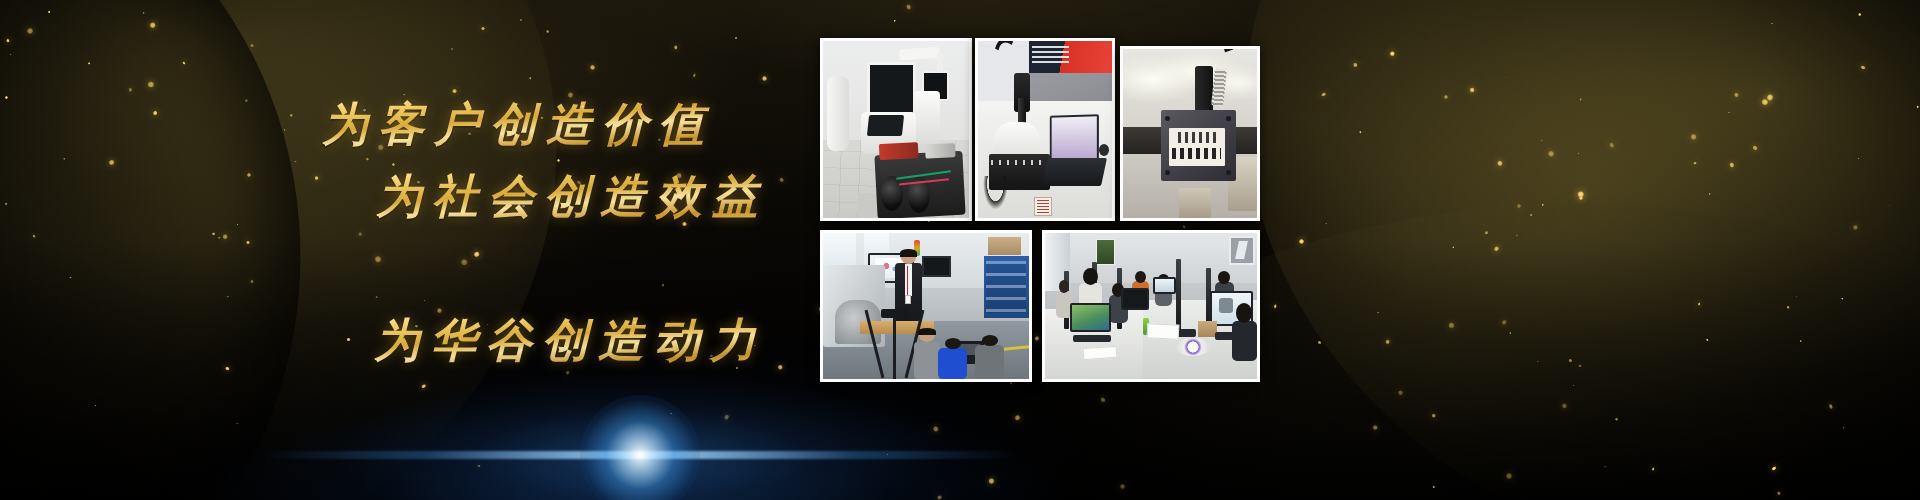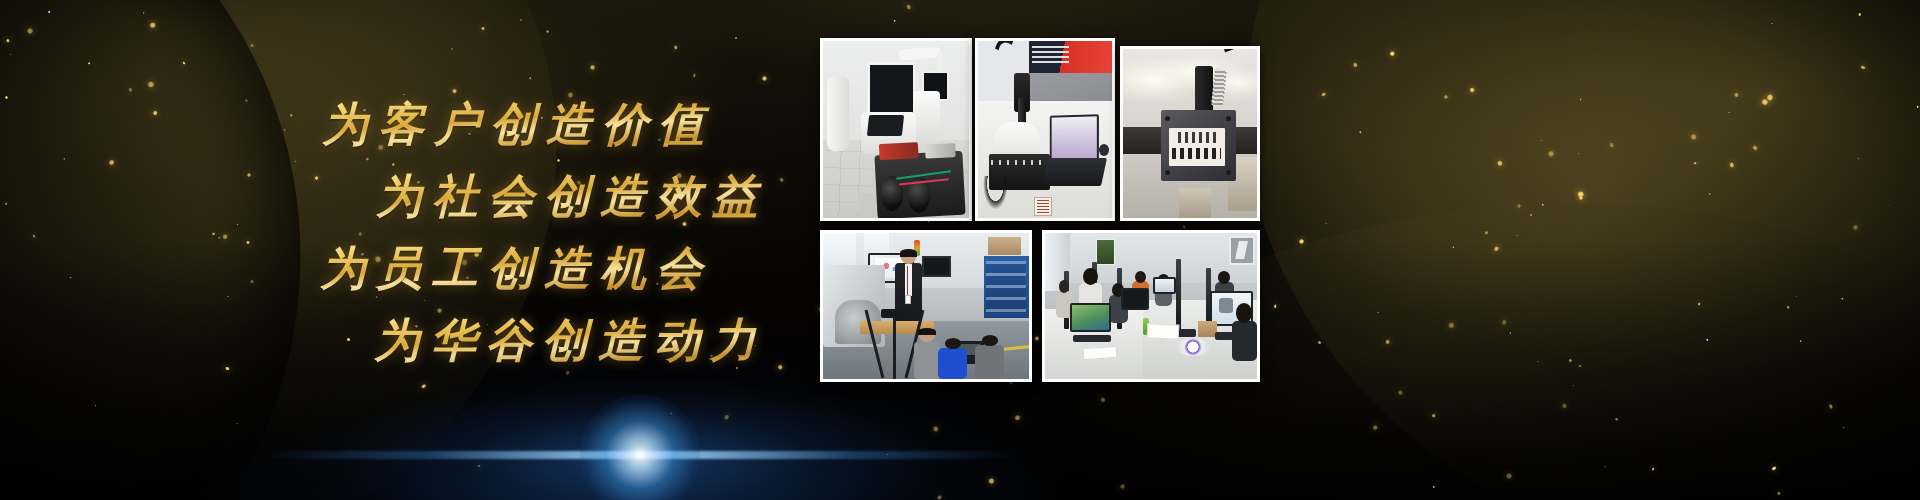--- a/index.html
+++ b/index.html
@@ -528,21 +528,20 @@
       <span class="p" style="left: 1012.4px; top: 162.2px; width: 1.7px; height: 1.5px; opacity: 0.85; transform: rotate(13deg);"></span>
       <span class="p" style="left: 1541.5px; top: 203.5px; width: 1.9px; height: 1.8px; opacity: 0.91; transform: rotate(134deg);"></span>
       <span class="p" style="left: 1496.9px; top: 161px; width: 6.2px; height: 4.7px; opacity: 0.81; transform: rotate(67deg); box-shadow: rgba(240, 200, 90, 0.55) 0px 0px 6px;"></span>
       <span class="p" style="left: 1708.8px; top: 193px; width: 1.9px; height: 1.5px; opacity: 0.6; transform: rotate(67deg);"></span>
       <span class="p" style="left: 212.4px; top: 232.1px; width: 2.9px; height: 3.4px; opacity: 0.77; transform: rotate(137deg);"></span>
     </div>
 
   <div class="calligraphy">
     <div class="cal-line cal-line-2">为社会创造效益</div>
     <div class="cal-line cal-line-1">为客户创造价值</div>
-    <div class="cal-line cal-line-3">为员工创造机会</div>
     <div class="cal-line cal-line-4">为华谷创造动力</div>
   </div>
 
   <div class="flare-blue-wash"></div>
   <div class="flare-glow"></div>
   <div class="flare-streak"></div>
   <div class="flare-core"></div>
 
   <div class="photo-grid">
 

